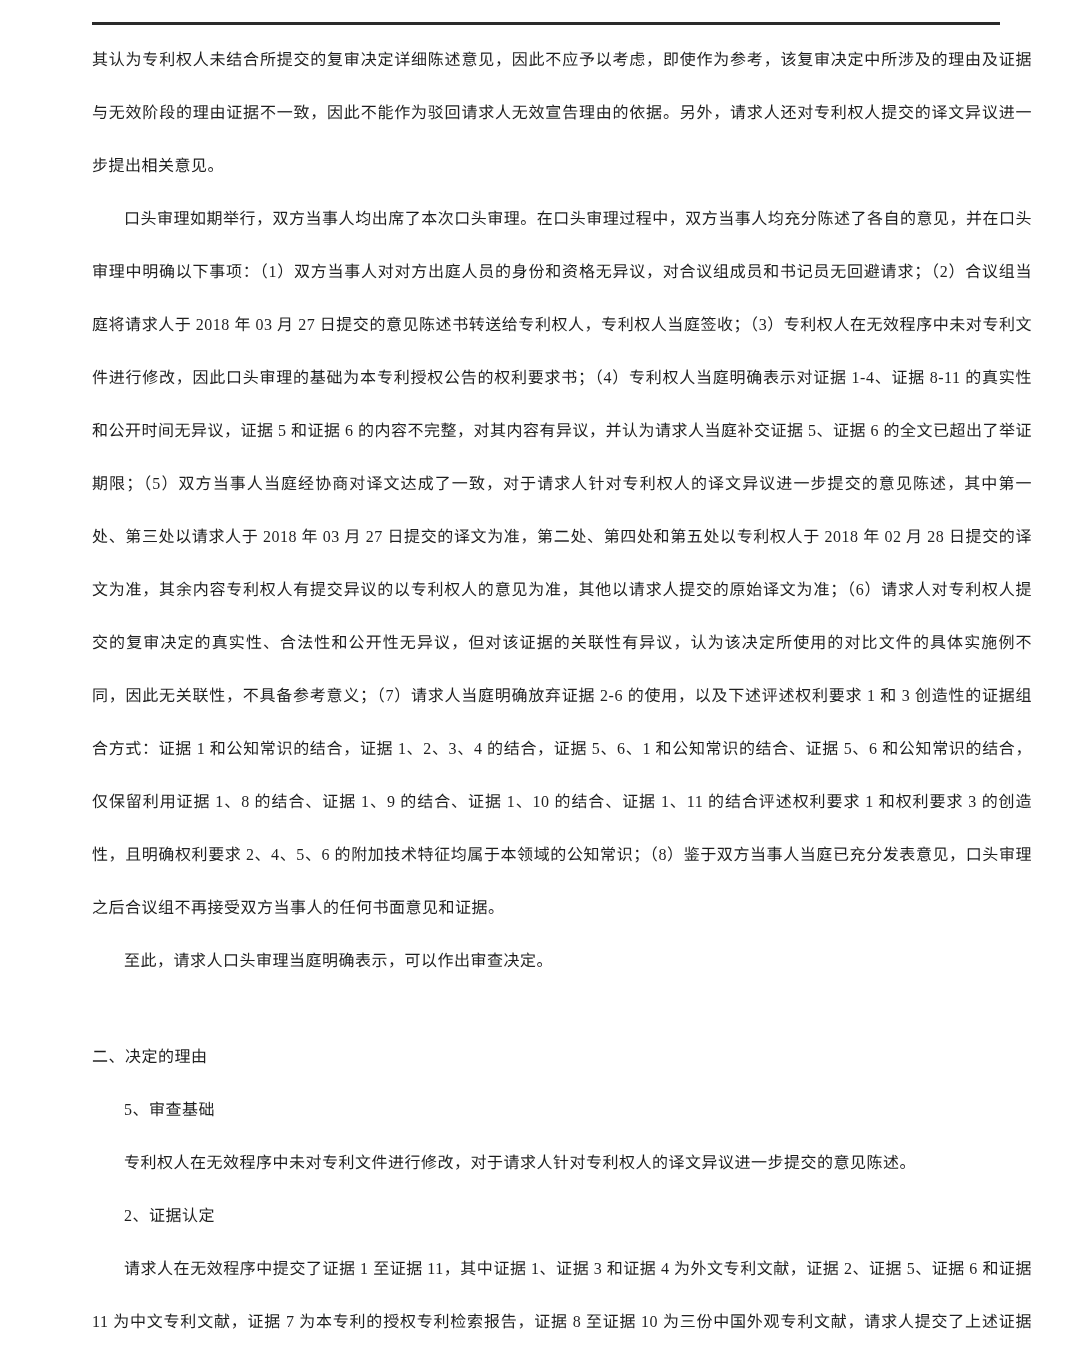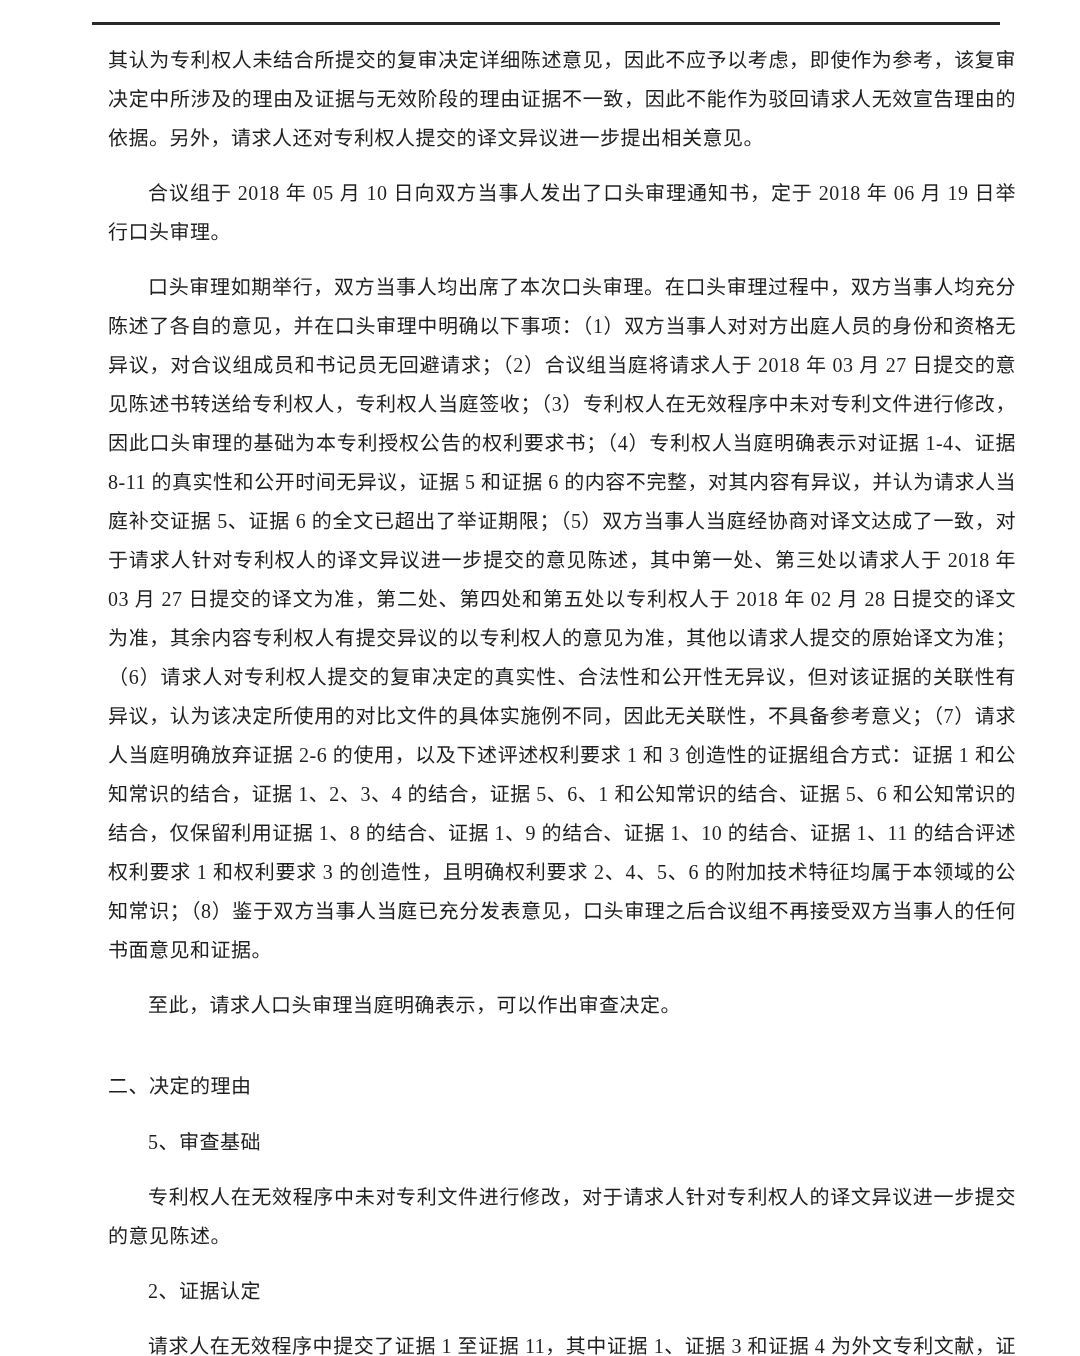--- a/index.html
+++ b/index.html
@@ -21,45 +21,43 @@
     color: #1f1f1f;
     font-family: "Liberation Serif", "DejaVu Serif", serif;
   }
   .top-rule {
     width: 908px;
     height: 3px;
     background: #2a2a2a;
     margin: 0 0 8px 0;
   }
   .para {
-    margin: 16px;
-    font-size: 20px;
-    line-height: 39px;
+    margin: 0;
+    font-size: 16px;
+    line-height: 53px;
     text-align: justify;
     letter-spacing: 0.5px;
     word-break: break-all;
   }
   .indent {
     text-indent: 2em;
   }
   .section-heading {
     margin-top: 42.6px;
-    font-family: Liberation Mono, monospace;
   }
 </style>
 </head>
 <body>
 
 <div class="page">
 
   <div class="top-rule"></div>
 
   <p class="para">其认为专利权人未结合所提交的复审决定详细陈述意见，因此不应予以考虑，即使作为参考，该复审决定中所涉及的理由及证据与无效阶段的理由证据不一致，因此不能作为驳回请求人无效宣告理由的依据。另外，请求人还对专利权人提交的译文异议进一步提出相关意见。</p>
 
-  <p class="para indent">合议组于 2018 年 05 月 10 日向双方当事人发出了口头审理通知书，定于 2018 年 06 月 19 日举行口头审理。</p>
 
   <p class="para indent">口头审理如期举行，双方当事人均出席了本次口头审理。在口头审理过程中，双方当事人均充分陈述了各自的意见，并在口头审理中明确以下事项：（1）双方当事人对对方出庭人员的身份和资格无异议，对合议组成员和书记员无回避请求；（2）合议组当庭将请求人于 2018 年 03 月 27 日提交的意见陈述书转送给专利权人，专利权人当庭签收；（3）专利权人在无效程序中未对专利文件进行修改，因此口头审理的基础为本专利授权公告的权利要求书；（4）专利权人当庭明确表示对证据 1-4、证据 8-11 的真实性和公开时间无异议，证据 5 和证据 6 的内容不完整，对其内容有异议，并认为请求人当庭补交证据 5、证据 6 的全文已超出了举证期限；（5）双方当事人当庭经协商对译文达成了一致，对于请求人针对专利权人的译文异议进一步提交的意见陈述，其中第一处、第三处以请求人于 2018 年 03 月 27 日提交的译文为准，第二处、第四处和第五处以专利权人于 2018 年 02 月 28 日提交的译文为准，其余内容专利权人有提交异议的以专利权人的意见为准，其他以请求人提交的原始译文为准；（6）请求人对专利权人提交的复审决定的真实性、合法性和公开性无异议，但对该证据的关联性有异议，认为该决定所使用的对比文件的具体实施例不同，因此无关联性，不具备参考意义；（7）请求人当庭明确放弃证据 2-6 的使用，以及下述评述权利要求 1 和 3 创造性的证据组合方式：证据 1 和公知常识的结合，证据 1、2、3、4 的结合，证据 5、6、1 和公知常识的结合、证据 5、6 和公知常识的结合，仅保留利用证据 1、8 的结合、证据 1、9 的结合、证据 1、10 的结合、证据 1、11 的结合评述权利要求 1 和权利要求 3 的创造性，且明确权利要求 2、4、5、6 的附加技术特征均属于本领域的公知常识；（8）鉴于双方当事人当庭已充分发表意见，口头审理之后合议组不再接受双方当事人的任何书面意见和证据。</p>
 
   <p class="para indent">至此，请求人口头审理当庭明确表示，可以作出审查决定。</p>
 
   <p class="para section-heading">二、决定的理由</p>
 
   <p class="para indent">5、审查基础</p>
 
   <p class="para indent">专利权人在无效程序中未对专利文件进行修改，对于请求人针对专利权人的译文异议进一步提交的意见陈述。</p>

